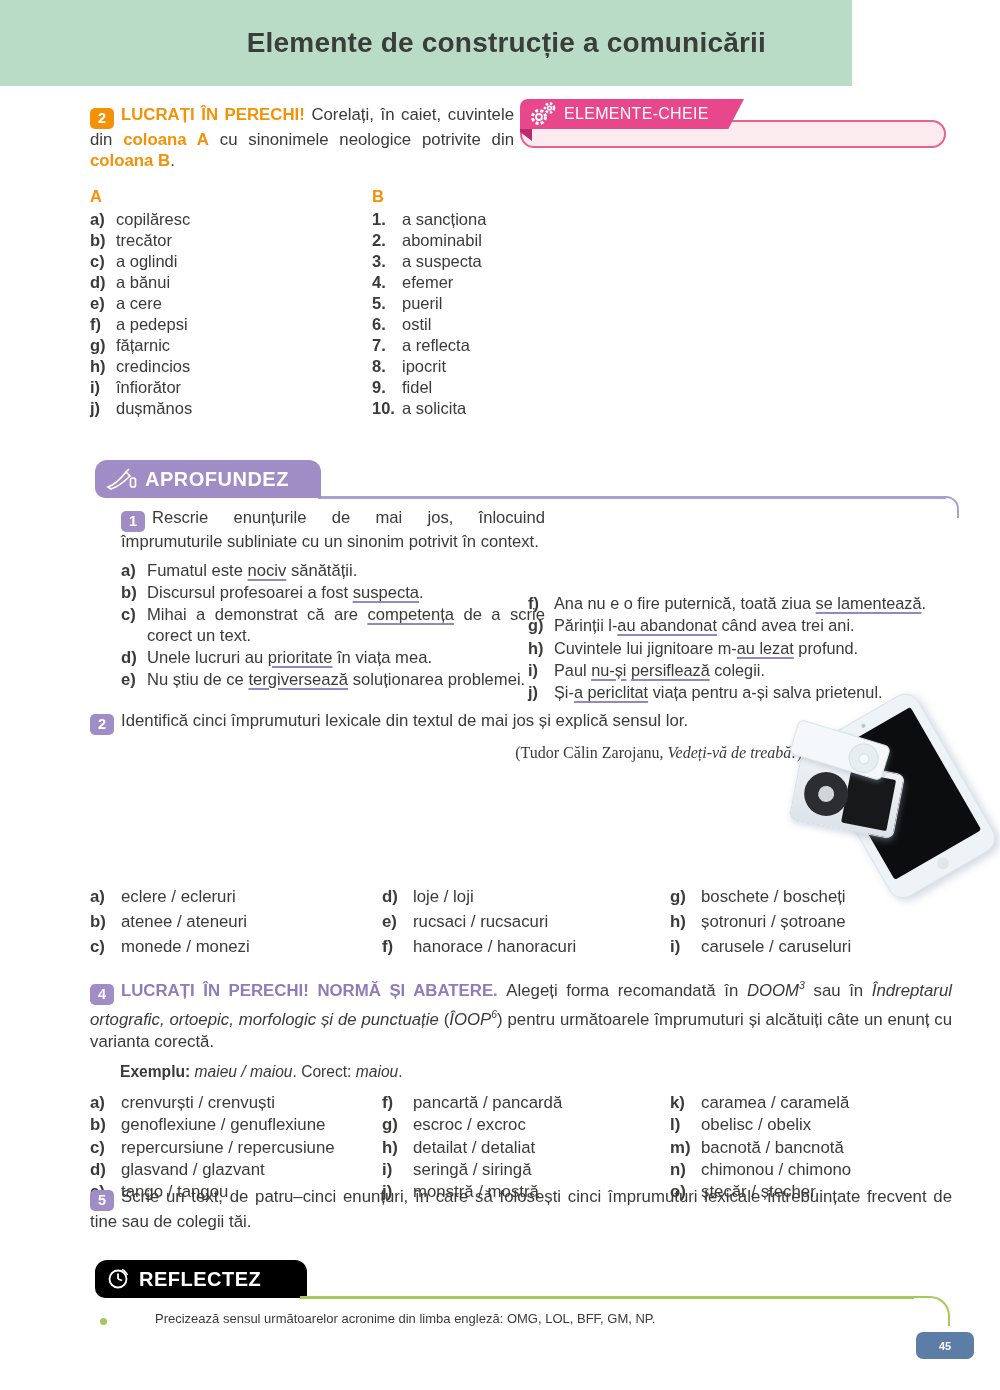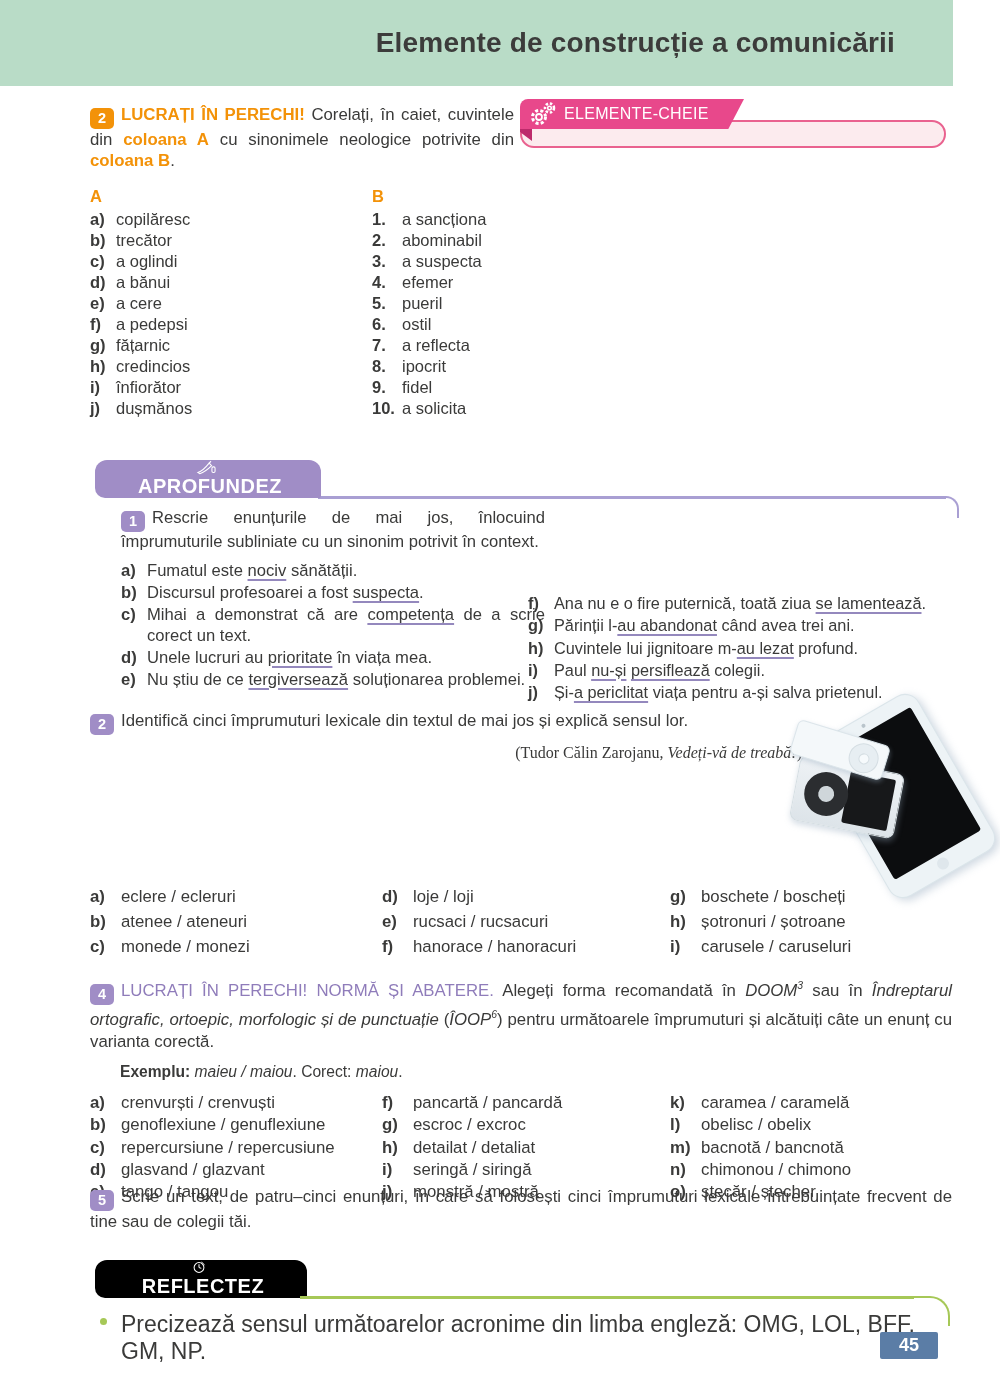--- a/index.html
+++ b/index.html
@@ -1,31 +1,31 @@
 <!DOCTYPE html>
 <html><head>
 <meta charset="utf-8">
 <style>
   html,body{margin:0;padding:0;background:#e8e8e8;}
   .page{position:relative;width:1000px;height:1390px;background:#ffffff;overflow:hidden;
         font-family:"Liberation Sans",sans-serif;color:#3a3a39;}
 
   
-  .banner{position:absolute;top:0;left:0;width:953px;height:86px;background:#b9dcc7;
-          display:flex;align-items:center;justify-content:flex-end;padding-right:58px;box-sizing:border-box;}
+  .banner{position:absolute;top:0;left:0;width:852px;height:86px;background:#b9dcc7;
+          display:flex;align-items:center;justify-content:flex-end;padding-right:86px;box-sizing:border-box;}
   .banner h1{margin:0;font-size:28px;font-weight:600;color:#3c3c3b;letter-spacing:0.2px;}
 
   
   .num{display:inline-flex;width:24px;height:21px;border-radius:5px;color:#fff;font-weight:bold;
        font-size:14.5px;align-items:center;justify-content:center;margin-right:7px;vertical-align:-3px;}
   .num.orange{background:#f39208;}
   .num.purple{background:#a08dc6;}
   .just{text-align:justify;}
   .sg-o{color:#f39208;font-weight:bold;}
-  .sg-pb{color:#8f7cba;font-weight:normal;}
+  .sg-pb{color:#8f7cba;font-weight:bold;}
   .sg-i{font-style:italic;}
   .sg-b{font-weight:bold;}
   .sg-u{text-decoration:underline;text-decoration-color:#9488bd;text-decoration-thickness:1.5px;text-underline-offset:3px;}
   .sg-isup{font-style:italic;font-size:0.62em;vertical-align:super;}
 
   
   .ex2top{position:absolute;left:90px;top:104px;width:424px;font-size:16.8px;line-height:21px;}
   .ab{display:flex;margin-top:15px;font-size:16.5px;line-height:20.5px;}
   .ab .colA{width:282px;}
   .ab .colB{flex:1;}
@@ -51,21 +51,21 @@
   
   .rule-purple{position:absolute;left:318px;top:496px;width:628px;height:2.5px;background:#a99fd3;z-index:0;}
   .rule-purple-corner{position:absolute;left:944px;top:496px;width:15px;height:22px;z-index:0;
            border-top:2.5px solid #a99fd3;border-right:2.5px solid #a99fd3;border-top-right-radius:13px;box-sizing:border-box;}
   .rule-green{position:absolute;left:300px;top:1296px;width:614px;height:2.5px;background:#a6c857;}
   .rule-green-corner{position:absolute;left:912px;top:1296px;width:38px;height:30px;
            border-top:2.5px solid #a6c857;border-right:2.5px solid #a6c857;border-top-right-radius:20px;box-sizing:border-box;}
 
   
   .sec-head{position:absolute;display:flex;align-items:center;color:#fff;font-weight:bold;
-            box-sizing:border-box;padding:0 14px 0 10px;flex-direction:column;}
+            box-sizing:border-box;padding:0 14px 0 10px;}
   .sec-head .ttl{margin-left:8px;letter-spacing:0.5px;}
   .aprof-head{left:95px;top:460px;width:226px;height:38px;background:#a08dc6;
               border-radius:12px 12px 2px 10px;font-size:20px;z-index:1;}
   .reflect-head{left:95px;top:1260px;width:212px;height:38px;background:#000000;
               border-radius:12px 12px 0 10px;font-size:20px;}
 
   
   .ex1-left{position:absolute;left:90px;top:508px;width:424px;font-size:16.6px;line-height:20.5px;margin-left:31px;}
   .ex1-left .head{text-align:justify;margin-bottom:9px;}
   .ex-items .li-row{margin-bottom:1.5px;}
@@ -103,26 +103,26 @@
   .ex3{position:absolute;left:90px;top:876px;width:860px;font-size:16.8px;line-height:21px;}
   .cols3{display:flex;margin-top:9px;font-size:16.8px;line-height:24.5px;}
   .cols3 .c1{width:292px;} .cols3 .c2{width:288px;} .cols3 .c3{flex:1;}
   .cols3 .li-row .k{flex:0 0 31px;}
   .ex4{position:absolute;left:90px;top:975px;width:862px;font-size:16.8px;line-height:21.5px;}
   .example{margin:9px 0 0 30px;font-size:15.6px;}
   .ex4 .cols3{line-height:21.8px;margin-top:9px;}
   .ex5{position:absolute;left:90px;top:1186px;width:862px;font-size:16.8px;line-height:21.5px;}
 
   
-  .reflect-bullet{position:absolute;left:96px;top:1311px;width:840px;font-size:23px;display:flex;align-items:flex-start;}
+  .reflect-bullet{position:absolute;left:96px;top:1311px;width:840px;font-size:13px;display:flex;align-items:flex-start;gap:34px;}
   .dot{flex:0 0 7px;width:7px;height:7px;border-radius:50%;background:#a6c857;margin:7px 14px 0 4px;}
 
   
-  .pagenum{position:absolute;left:880px;top:1332px;width:58px;height:27px;background:#5b7da6;color:#fff;
-           font-weight:bold;font-size:18px;border-radius:2px;display:flex;align-items:center;justify-content:center;}
+  .pagenum{position:absolute;left:916px;top:1332px;width:58px;height:27px;background:#5b7da6;color:#fff;
+           font-weight:bold;font-size:11px;border-radius:7px;display:flex;align-items:center;justify-content:center;}
 </style>
 </head>
 <body>
 
 <div class="page">
 
   <div class="banner">
     <h1>Elemente de construcție a comunicării</h1>
   </div>
 

